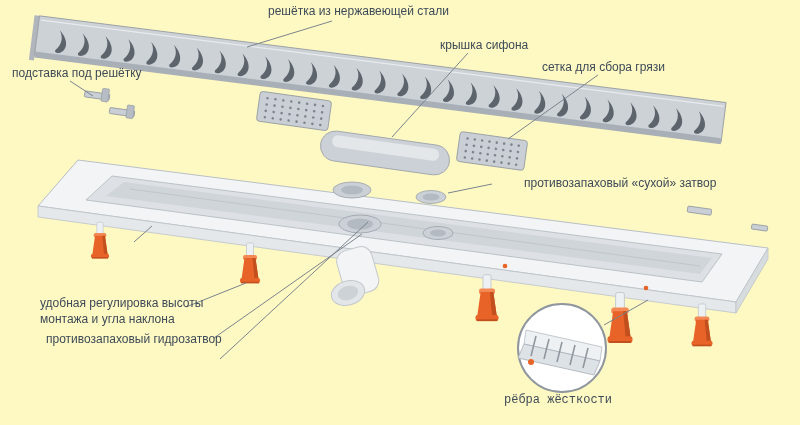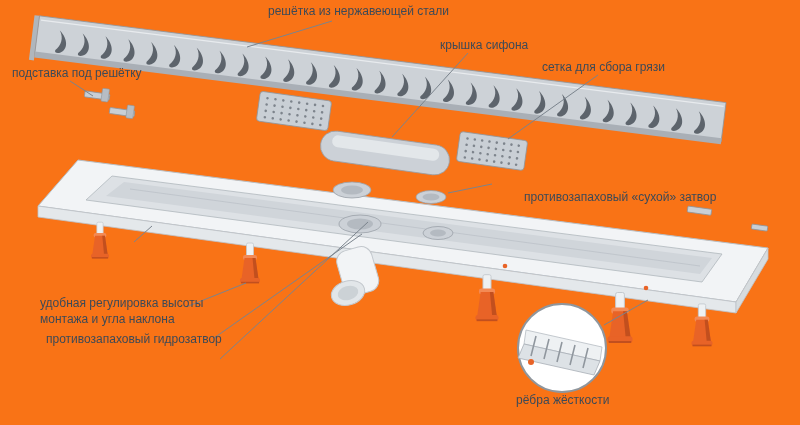--- a/index.html
+++ b/index.html
@@ -1,17 +1,17 @@
 <!DOCTYPE html>
 <html style="--metal: #c9ced4; --metal-dark: #9aa1a8; --channel-white: #f2f4f6; --accent-orange: #e86327; --text: #3d4a57; --leader-line: #7b848d;"><head>
 <meta charset="utf-8">
 <style>
   html,body{margin:0;padding:0;background:#ffffff;}
   .stage{
-    position:relative;width:800px;height:425px;background:#f97316;overflow:hidden;
+    position:relative;width:800px;height:425px;background:#fef9c3;overflow:hidden;
     font-family:"Liberation Sans",sans-serif;
   }
   .stage svg{position:absolute;left:0;top:0;}
   .label{
     position:absolute;font-size:12px;line-height:1.3;
     color:var(--text,#3d4a57);
   }
   
   .plate{fill:#c9cfd5;stroke:#8f969d;stroke-width:.8;}
   .white-face{fill:#f2f4f6;stroke:#b8bfc5;stroke-width:1;}
@@ -267,17 +267,17 @@
       <line x1="186" y1="307" x2="246" y2="283"></line>
       <line x1="214" y1="338" x2="362" y2="234"></line>
       <line x1="220" y1="359" x2="368" y2="222"></line>
     </g>
   </svg>
 
   <div class="label" style="left:268px;top:4px;">решётка из нержавеющей стали</div>
   <div class="label" style="left:440px;top:38px;">крышка сифона</div>
   <div class="label" style="left:542px;top:60px;">сетка для сбора грязи</div>
   <div class="label" style="left:12px;top:66px;">подставка под решётку</div>
-  <div class="label" style="left:496px;top:190px;padding-left:28px;">противозапаховый «сухой» затвор</div>
+  <div class="label" style="left:496px;top:176px;padding-left:28px;">противозапаховый «сухой» затвор</div>
   <div class="label" style="left:40px;top:296px;width:182px;">удобная регулировка высоты монтажа и угла наклона</div>
   <div class="label" style="left:26px;top:332px;margin-left:20px;">противозапаховый гидрозатвор</div>
-  <div class="label" style="left:516px;top:393px;">рёбра жёсткости</div>
+  <div class="label" style="left:504px;top:393px;font-family:Liberation Mono, monospace;">рёбра жёсткости</div>
 </div>
 
 </body></html>

